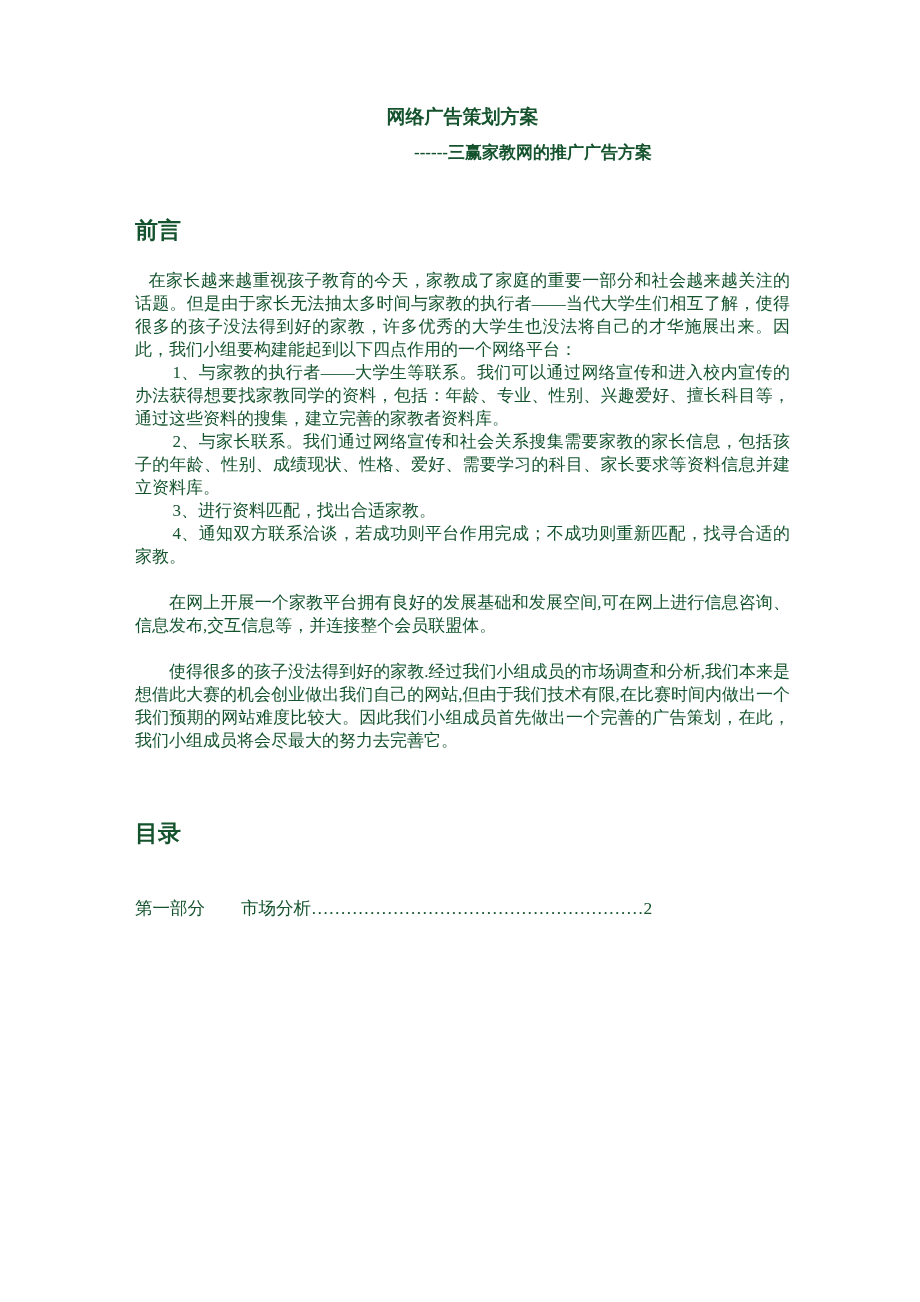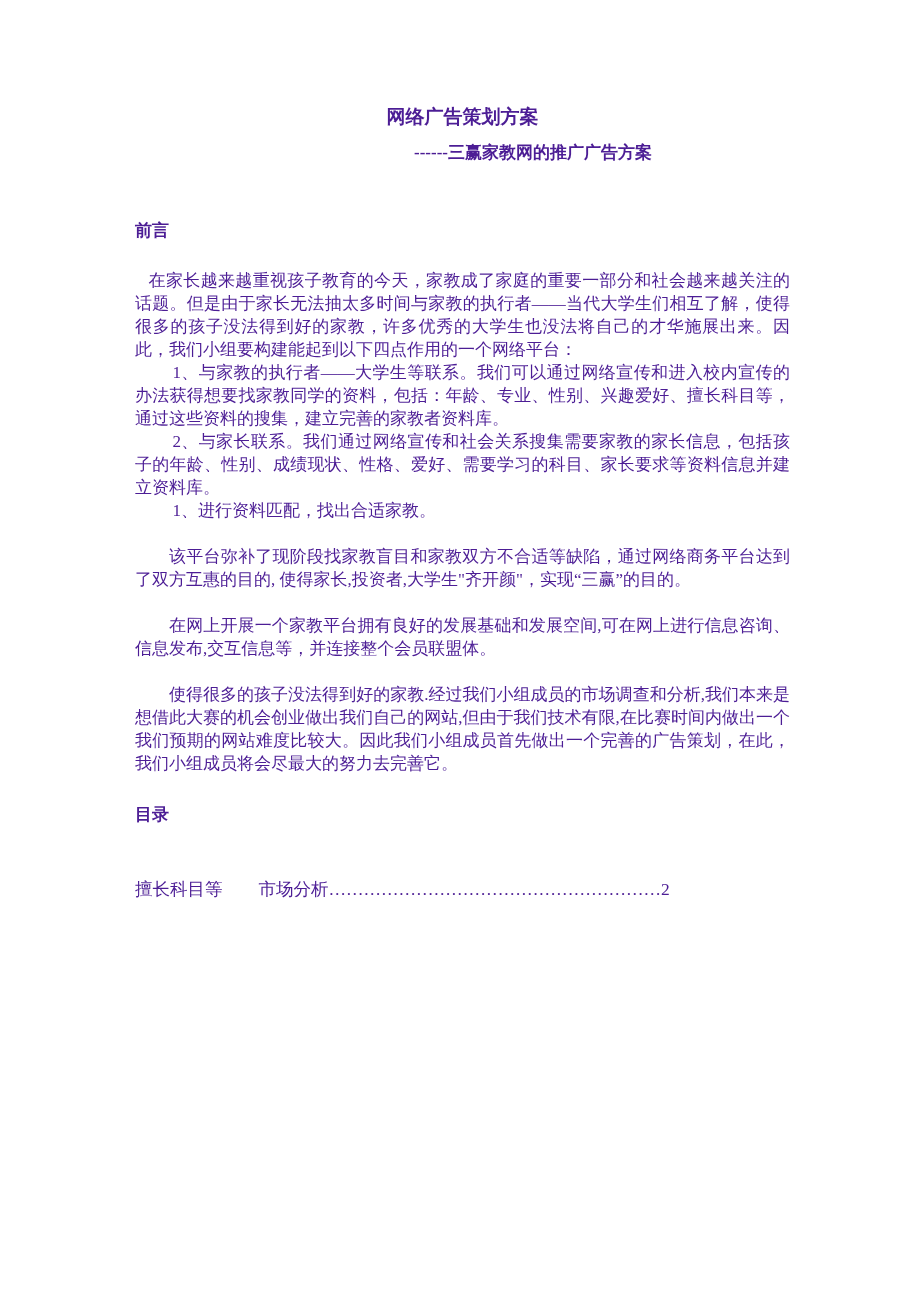--- a/index.html
+++ b/index.html
@@ -6,56 +6,56 @@
     margin: 0;
     padding: 0;
     background: #ffffff;
   }
   .page {
     width: 920px;
     min-height: 1302px;
     box-sizing: border-box;
     padding: 104px 130px 60px 135px;
     background: #ffffff;
-    color: #4c1d95;
+    color: #14532d;
     font-family: "Liberation Serif", "DejaVu Serif", serif;
     font-size: 17px;
     line-height: 23px;
   }
   .doc-title {
     text-align: center;
     font-weight: bold;
     font-size: 19px;
     line-height: 26px;
   }
   .doc-subtitle {
     font-weight: bold;
     font-size: 17px;
     line-height: 25px;
     padding-left: 279px;
     margin-top: 10px;
   }
   .heading {
     font-weight: bold;
-    font-size: 17px;
+    font-size: 23px;
     line-height: 24px;
     margin-top: 54px;
   }
   .para {
     margin: 0;
     text-align: justify;
   }
   .first-para { margin-top: 26px; }
   .gap { margin-top: 23px; }
   .indent-09 { text-indent: 0.8em; }
   .indent-list { text-indent: 2.2em; }
   .indent-15 { text-indent: 1.5em; }
   .indent-13 { text-indent: 1.3em; }
   .indent-2 { text-indent: 2em; }
-  .toc-heading { margin-top: 28px; font-family: Liberation Serif, serif; }
+  .toc-heading { margin-top: 70px; font-family: Liberation Serif, serif; }
   .toc-line {
     margin-top: 50px;
     font-size: 17.5px;
     line-height: 24px;
     white-space: nowrap;
     overflow: hidden;
   }
   .toc-part { margin-right: 36px; }
 </style>
 </head>
@@ -66,25 +66,25 @@
   <div class="title-block">
     <div class="doc-title">网络广告策划方案</div>
     <div class="doc-subtitle">------三赢家教网的推广广告方案</div>
   </div>
 
   <div class="heading">前言</div>
 
   <p class="para first-para indent-09">在家长越来越重视孩子教育的今天，家教成了家庭的重要一部分和社会越来越关注的话题。但是由于家长无法抽太多时间与家教的执行者——当代大学生们相互了解，使得很多的孩子没法得到好的家教，许多优秀的大学生也没法将自己的才华施展出来。因此，我们小组要构建能起到以下四点作用的一个网络平台：</p>
   <p class="para indent-list">1、与家教的执行者——大学生等联系。我们可以通过网络宣传和进入校内宣传的办法获得想要找家教同学的资料，包括：年龄、专业、性别、兴趣爱好、擅长科目等，通过这些资料的搜集，建立完善的家教者资料库。</p>
   <p class="para indent-list">2、与家长联系。我们通过网络宣传和社会关系搜集需要家教的家长信息，包括孩子的年龄、性别、成绩现状、性格、爱好、需要学习的科目、家长要求等资料信息并建立资料库。</p>
-  <p class="para indent-list">1、进行资料匹配，找出合适家教。</p>
+  <p class="para indent-list">3、进行资料匹配，找出合适家教。</p>
+  <p class="para indent-list">4、通知双方联系洽谈，若成功则平台作用完成；不成功则重新匹配，找寻合适的家教。</p>
 
-  <p class="para gap indent-2">该平台弥补了现阶段找家教盲目和家教双方不合适等缺陷，通过网络商务平台达到了双方互惠的目的, 使得家长,投资者,大学生"齐开颜"，实现“三赢”的目的。</p>
   <p class="para gap indent-2">在网上开展一个家教平台拥有良好的发展基础和发展空间,可在网上进行信息咨询、信息发布,交互信息等，并连接整个会员联盟体。</p>
   <p class="para gap indent-2">使得很多的孩子没法得到好的家教.经过我们小组成员的市场调查和分析,我们本来是想借此大赛的机会创业做出我们自己的网站,但由于我们技术有限,在比赛时间内做出一个我们预期的网站难度比较大。因此我们小组成员首先做出一个完善的广告策划，在此，我们小组成员将会尽最大的努力去完善它。</p>
 
   <div class="heading toc-heading">目录</div>
 
   <div class="toc-line">
-    <span class="toc-part">擅长科目等</span><span>市场分析</span><span>…………………………………………………</span><span>2</span>
+    <span class="toc-part">第一部分</span><span>市场分析</span><span>…………………………………………………</span><span>2</span>
   </div>
 
 </div>
 
 </body></html>

